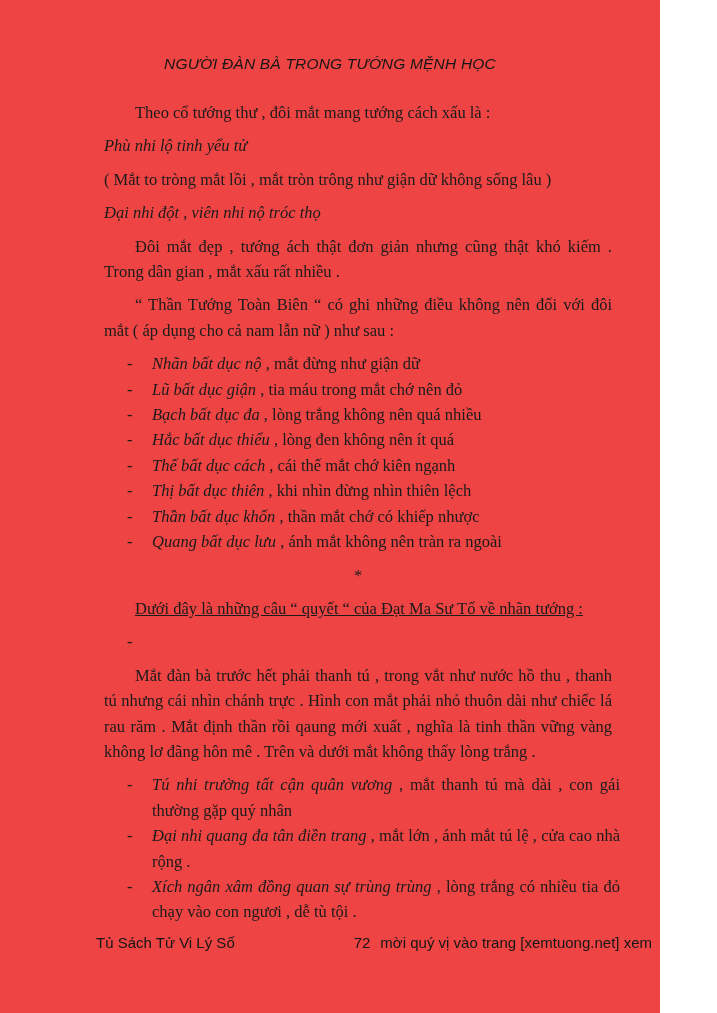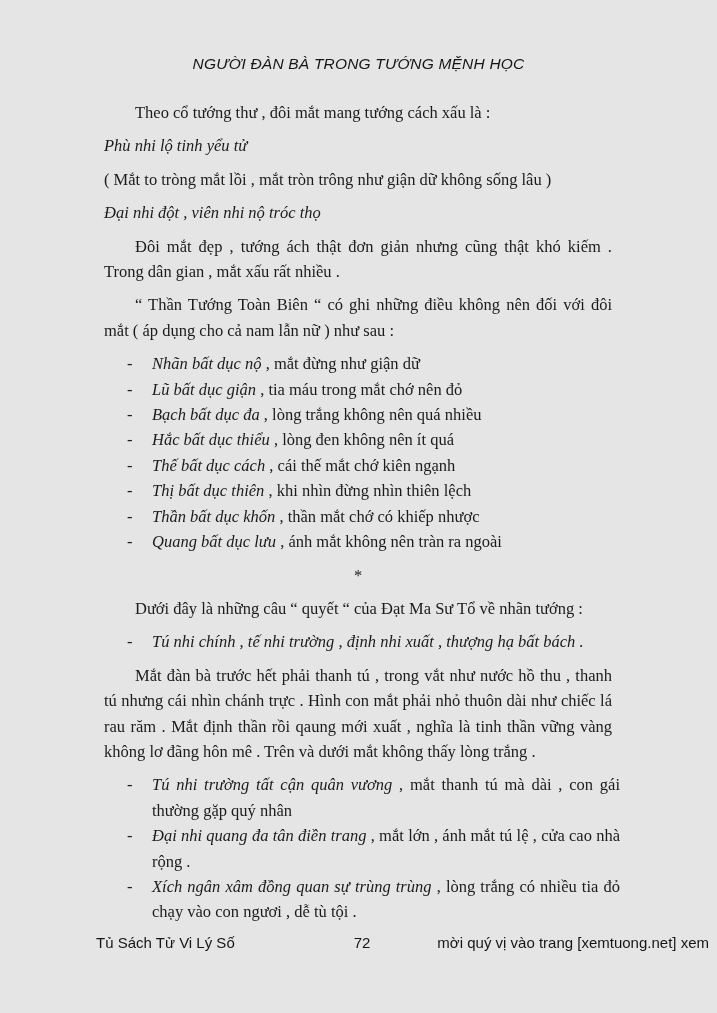--- a/index.html
+++ b/index.html
@@ -1,20 +1,20 @@
 <!DOCTYPE html>
 <html><head>
 <meta charset="utf-8">
 <style>
   html, body { margin: 0; padding: 0; background: #ffffff; }
   .page {
     position: relative;
-    width: 717px;
+    width: 660px;
     height: 1013px;
-    background: #e5e5e5;
+    background: #ef4444;
     color: #1b1b1b;
     font-family: "Liberation Serif", "DejaVu Serif", serif;
     overflow: hidden;
   }
   .title {
     padding-top: 55px;
     text-align: center;
     font-family: "Liberation Sans", "DejaVu Sans", sans-serif;
     font-style: italic;
     font-size: 15.5px;
@@ -29,21 +29,21 @@
   }
   .body-block p { margin: 8px; padding: 0; }
   .para { text-align: justify; }
   .indent { text-indent: 31px; }
   .verse { padding-left: 59px; }
   .it { font-style: italic; }
   .rule { display: flex; }
   .rule-dash { flex: 0 0 25px; margin-left: 31px; }
   .rule-text { flex: 1; text-align: justify; }
   .star-line { text-align: center; margin-top: 14px; }
-  .quyet-intro { margin-top: 26px; }
+  .quyet-intro { margin-top: 26px; text-decoration: underline; }
   .footer-left, .footer-page, .footer-right {
     position: absolute;
     top: 934px;
     font-family: "Liberation Sans", "DejaVu Sans", sans-serif;
     font-size: 15px;
     color: #161616;
     white-space: nowrap;
   }
   .footer-left { left: 96px; }
   .footer-page { left: 100px; width: 524px; text-align: center; }
@@ -99,21 +99,20 @@
       <span class="rule-dash">-</span>
       <span class="rule-text"><i class="it">Quang bất dục lưu</i><span> , ánh mắt không nên tràn ra ngoài</span></span>
     </div>
 
     <p class="star-line">*</p>
 
     <p class="para indent quyet-intro">Dưới đây là những câu “ quyết “ của Đạt Ma Sư Tổ về nhãn tướng :</p>
 
     <div class="rule">
       <span class="rule-dash">-</span>
-      <span class="rule-text"><i class="it">Tú nhi chính , tế nhi trường , định nhi xuất , thượng hạ bất bách .</i><span></span></span>
     </div>
 
     <p class="para indent">Mắt đàn bà trước hết phải thanh tú , trong vắt như nước hồ thu , thanh tú nhưng cái nhìn chánh trực . Hình con mắt phải nhỏ thuôn dài như chiếc lá rau răm . Mắt định thần rồi qaung mới xuất , nghĩa là tinh thần vững vàng không lơ đãng hôn mê . Trên và dưới mắt không thấy lòng trắng .</p>
 
     <div class="rule">
       <span class="rule-dash">-</span>
       <span class="rule-text"><i class="it">Tú nhi trường tất cận quân vương</i><span> , mắt thanh tú mà dài , con gái thường gặp quý nhân</span></span>
     </div>
     <div class="rule">
       <span class="rule-dash">-</span>

